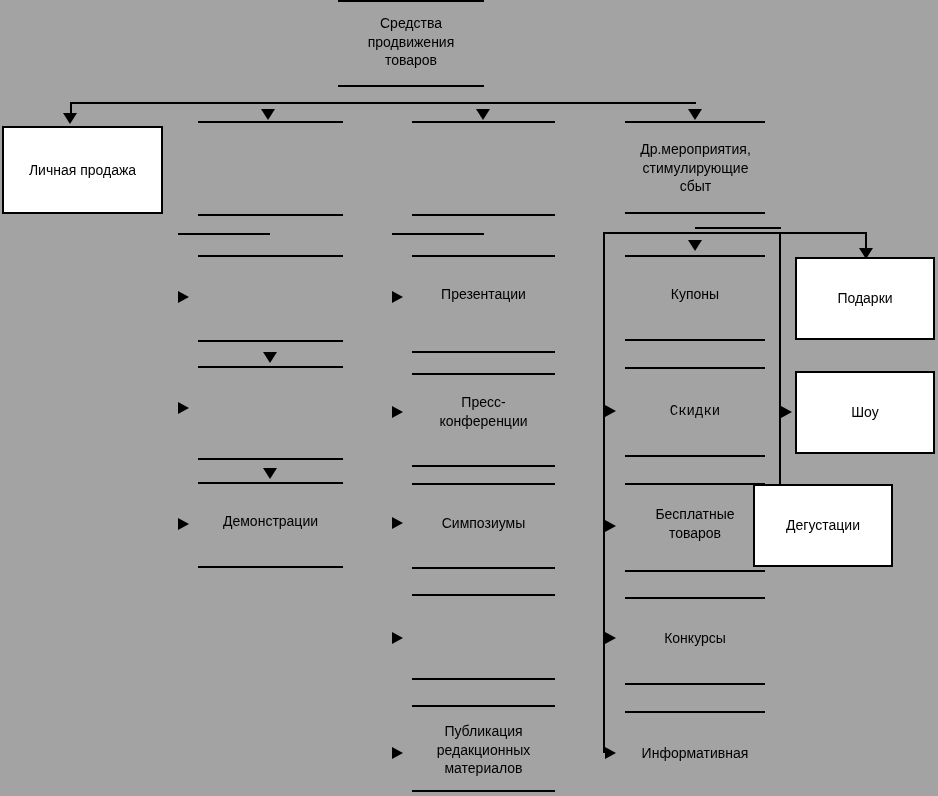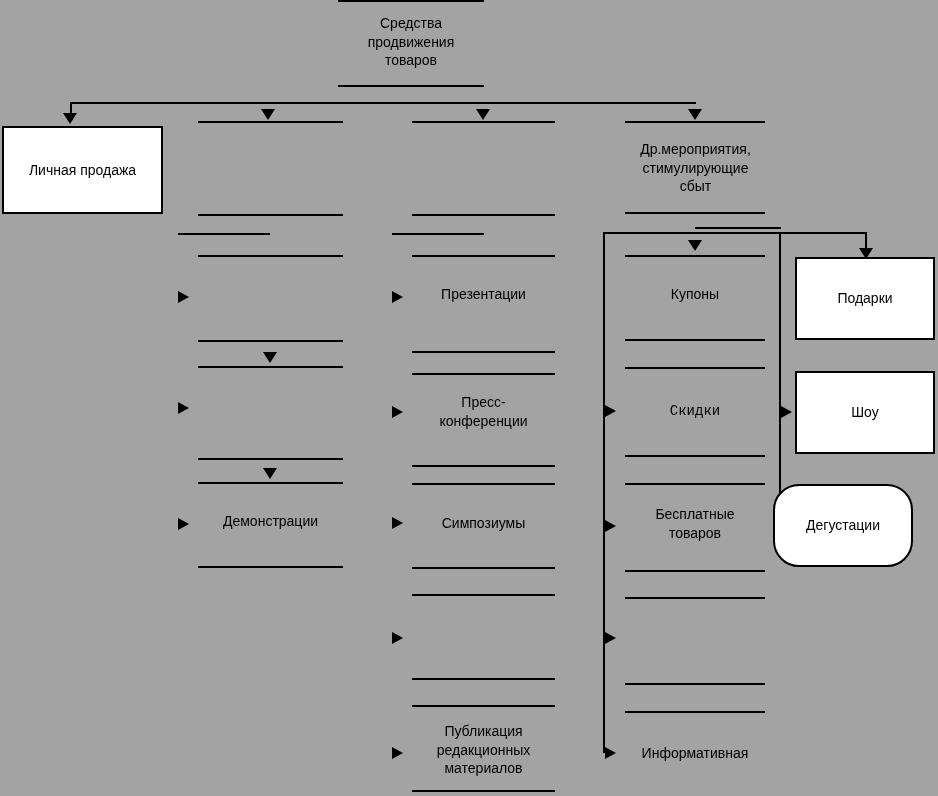--- a/index.html
+++ b/index.html
@@ -141,27 +141,28 @@
   <div class="hline" style="left:625px;top:455px;width:140px;"></div>
 
   <div class="hline" style="left:625px;top:483px;width:140px;"></div>
   <div class="arrowhead" style="left:605px;top:520px;"></div>
   <div class="celltext" style="left:625px;top:500px;width:140px;height:48px;">Бесплатные
 товаров</div>
   <div class="hline" style="left:625px;top:570px;width:140px;"></div>
 
   <div class="hline" style="left:625px;top:597px;width:140px;"></div>
   <div class="arrowhead" style="left:605px;top:632px;"></div>
+  <div class="celltext" style="left:625px;top:616px;width:140px;height:44px;">Конкурсы</div>
   <div class="hline" style="left:625px;top:683px;width:140px;"></div>
 
   <div class="hline" style="left:625px;top:711px;width:140px;"></div>
   <div class="arrowhead" style="left:605px;top:747px;"></div>
   <div class="celltext" style="left:625px;top:731px;width:140px;height:44px;">Информативная</div>
 
   <div class="boxed" style="left:795px;top:257px;width:140px;height:83px;">Подарки</div>
 
   <div class="arrowhead" style="left:781px;top:406px;"></div>
   <div class="boxed" style="left:795px;top:371px;width:140px;height:83px;">Шоу</div>
 
   <div class="arrowhead" style="left:781px;top:520px;"></div>
-  <div class="boxed" style="left:773px;top:484px;width:140px;height:83px;border-radius:26px;">Дегустации</div>
+  <div class="boxed" style="left:753px;top:484px;width:140px;height:83px;">Дегустации</div>
 
 </div>
 
 </body></html>

